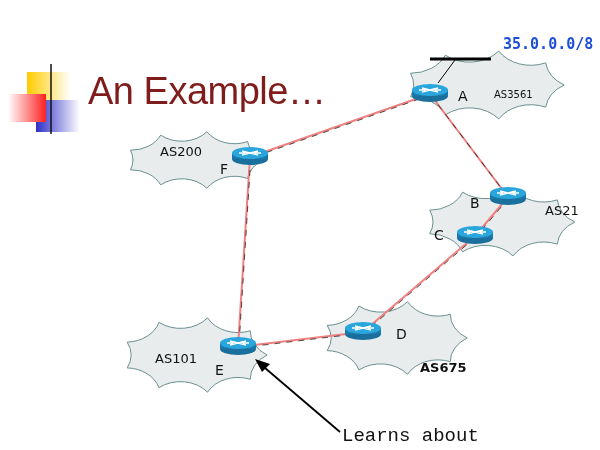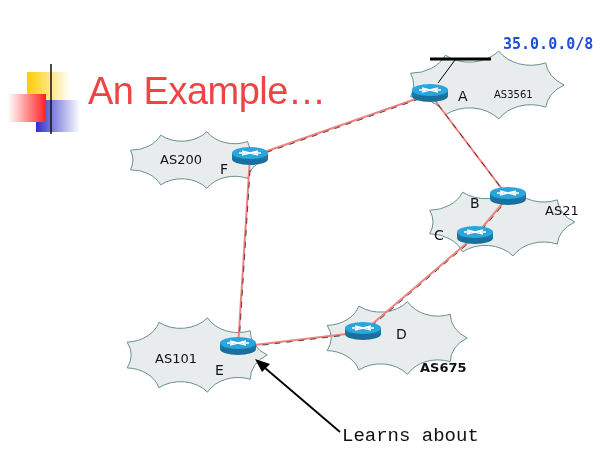--- a/index.html
+++ b/index.html
@@ -1,19 +1,19 @@
 <!DOCTYPE html>
 <html><head>
   <meta charset="utf-8">
   <style>
     html, body { margin: 0; padding: 0; background: #ffffff; }
     body { width: 600px; height: 450px; position: relative; overflow: hidden;
            font-family: "DejaVu Sans", sans-serif; }
     #diagram { position: absolute; left: 0; top: 0; }
-    .title { position: absolute; left: 88px; top: 70px; font-size: 38px; color: #ef4444;
+    .title { position: absolute; left: 88px; top: 70px; font-size: 38px; color: #7f1d1d;
              font-family: "Liberation Sans", sans-serif; letter-spacing: -0.5px; }
     .lbl { position: absolute; font-size: 13px; color: #111; font-family: "DejaVu Sans", sans-serif; }
     .prefix { position: absolute; left: 503px; top: 35px; font-size: 15px; font-weight: bold; color: #1d4ed8;
               font-family: "DejaVu Sans Mono", monospace; }
     .note { position: absolute; left: 342px; top: 425px; font-size: 19px; color: #111;
             font-family: Liberation Mono, monospace; }
   </style>
 </head>
 <body>
 
@@ -100,21 +100,21 @@
   <g>
     <line x1="340" y1="432" x2="258" y2="362" stroke="#000" stroke-width="1.8"></line>
     <polygon points="255,359 270,364 262,372" fill="#000"></polygon>
   </g>
 </svg>
 
 <div class="title">An Example…</div>
 <div class="prefix">35.0.0.0/8</div>
 
 <div class="lbl" style="left:494px;top:89px;font-size:10px;">AS3561</div>
-<div class="lbl" style="left:160px;top:152px;text-align:center;">AS200</div>
+<div class="lbl" style="left:160px;top:144px;text-align:center;">AS200</div>
 <div class="lbl" style="left:545px;top:203px;">AS21</div>
 <div class="lbl" style="left:420px;top:360px;font-weight:bold;">AS675</div>
 <div class="lbl" style="left:155px;top:351px;text-align:center;">AS101</div>
 
 <div class="lbl" style="left:458px;top:88px;font-size:14px;">A</div>
 <div class="lbl" style="left:470px;top:195px;font-size:14px;">B</div>
 <div class="lbl" style="left:434px;top:227px;font-size:14px;">C</div>
 <div class="lbl" style="left:396px;top:326px;font-size:14px;">D</div>
 <div class="lbl" style="left:215px;top:362px;font-size:14px;">E</div>
 <div class="lbl" style="left:220px;top:161px;font-size:14px;">F</div>

